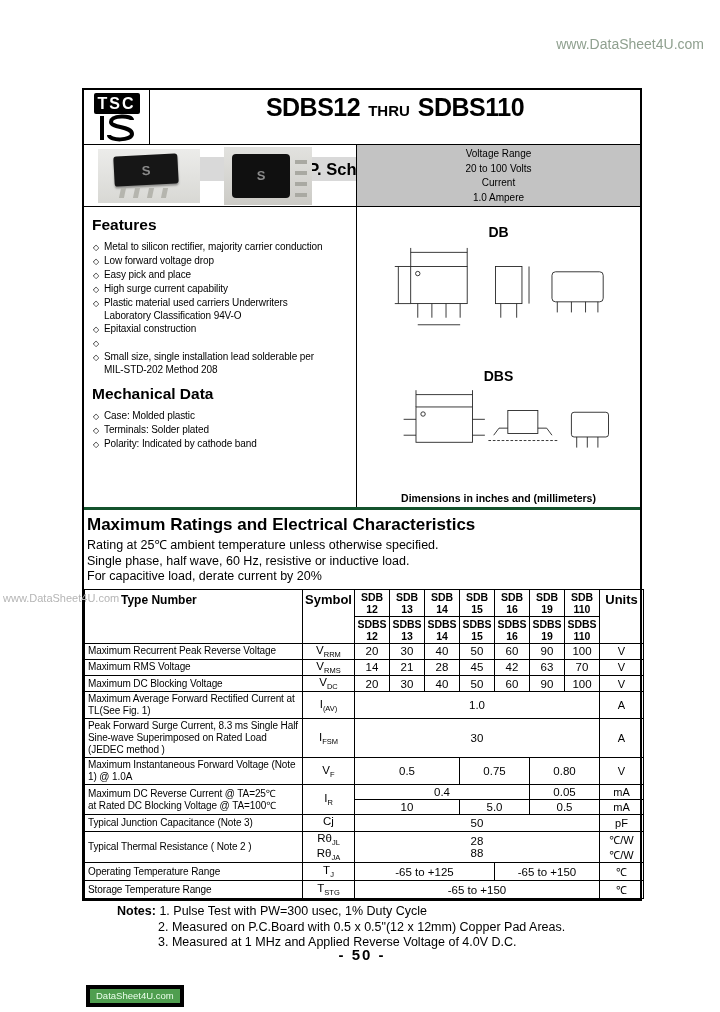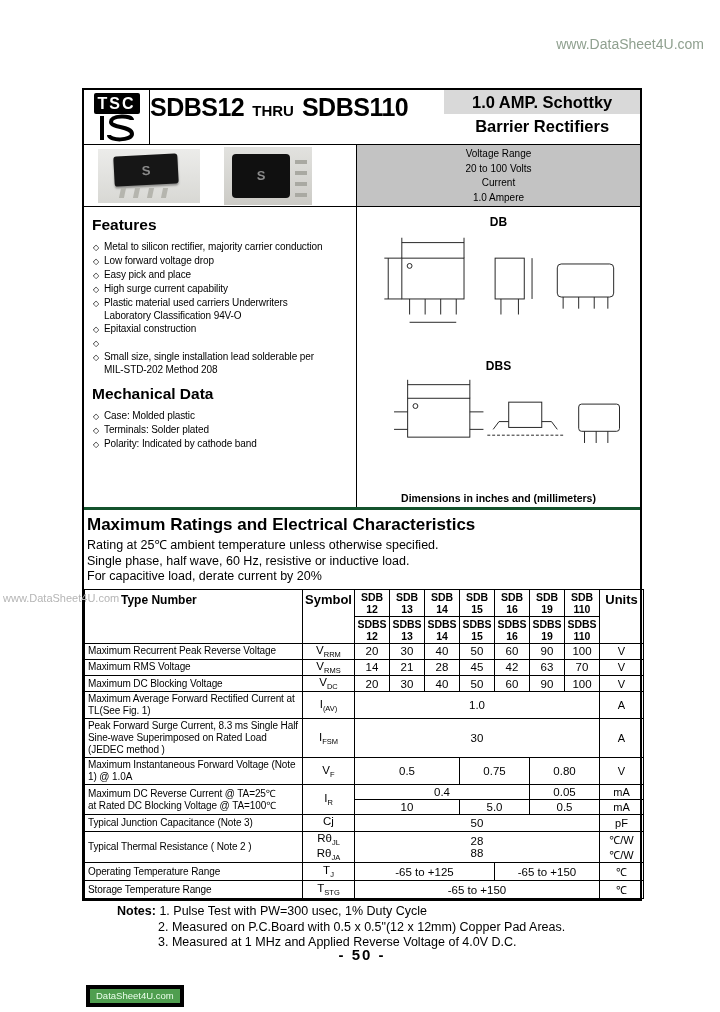--- a/index.html
+++ b/index.html
@@ -9,21 +9,21 @@
 
   .wm-top { position:absolute; top:36px; right:16px; font-size:14px; color:#8fa08f; }
   .wm-left { position:absolute; top:592px; left:3px; font-size:11px; color:#b5b5b5; z-index:5; }
 
   .frame { position:absolute; left:82px; top:88px; width:560px; border:2px solid #000; background:#fff; }
 
   
   .hdr { display:flex; height:55px; border-bottom:1px solid #000; }
   .logo-cell { width:66px; border-right:1px solid #000; display:flex; flex-direction:column; align-items:center; }
   .logo-tsc { background:#000; color:#fff; font-weight:bold; font-size:16px; letter-spacing:2px; text-align:center; width:46px; padding:2px 0 1px; margin-top:3px; border-radius:2px; }
-  .title-cell { flex:1; display:flex; flex-direction:row;gap:36px; }
+  .title-cell { flex:1; display:flex; flex-direction:column;gap:36px; }
   .title { height:31px; display:flex; align-items:baseline; justify-content:center; gap:8px; font-weight:bold; padding-top:3px; }
   .t-big { font-size:25px; letter-spacing:-0.5px; }
   .t-thru { font-size:15px; }
   .subtitle { height:24px; line-height:24px; background:#d9d9d9; text-align:center; font-weight:bold; font-size:16.5px; }
 
   
   .row2 { display:flex; height:62px; border-bottom:1px solid #000; }
   .photos { width:273px; border-right:1px solid #000; display:flex; align-items:center; gap:24px; padding-left:14px; }
   .ph1 { width:102px; height:54px; background:linear-gradient(#ececea,#d8d8d4); position:relative; }
   .ph1 .chip { position:absolute; left:16px; top:6px; width:64px; height:30px; background:#161616; border-radius:3px; transform:rotate(-3deg); display:flex; align-items:center; justify-content:center; box-shadow:0 2px 2px rgba(0,0,0,.35); }
@@ -39,21 +39,21 @@
   
   .cols { display:flex; height:303px; border-bottom:3px solid #14532d; }
   .left-col { width:273px; border-right:1px solid #000; padding:6px 4px 0 7px; }
   .right-col { flex:1; display:flex; flex-direction:column; align-items:center; }
   .h2 { font-size:15.5px; font-weight:bold; margin:3px 0 6px 1px; }
   .h2.mech { margin-top:9px; }
   .feat-list { list-style:none; }
   .feat-item { display:flex; font-size:10px; line-height:13px; letter-spacing:-0.1px; }
   .blt { width:13px; flex:none; font-size:8px; padding-top:1px; padding-left:2px; }
   .ln { display:block; }
-  .pkg-label { font-weight:bold; font-size:12px; margin-top:8px; }
+  .pkg-label { font-weight:bold; font-size:14px; margin-top:17px; }
   .pkg-svg { display:block; }
   .dims-note { font-weight:bold; font-size:10.5px; margin-top:auto; margin-bottom:3px; }
 
   
   .maxsec { padding:5px 3px 4px 3px; }
   .maxsec .sec-title { font-size:17px; font-weight:bold; margin-bottom:3px; }
   .maxsec .sec-line { font-size:12.5px; line-height:15.5px; }
 
   
   table.spec { border-collapse:collapse; table-layout:fixed; width:100%; }

